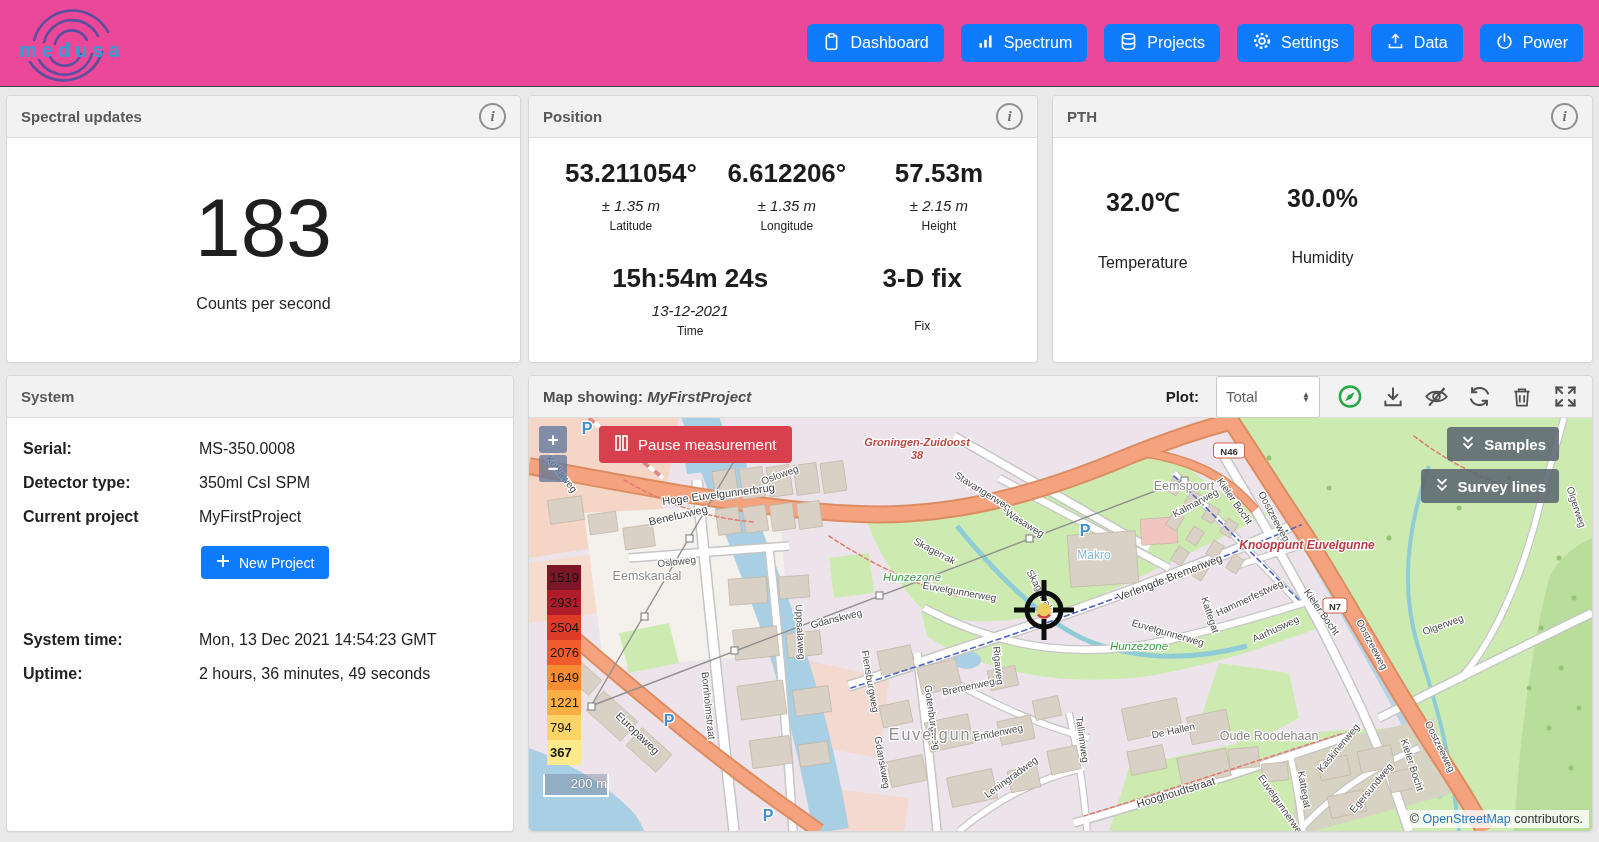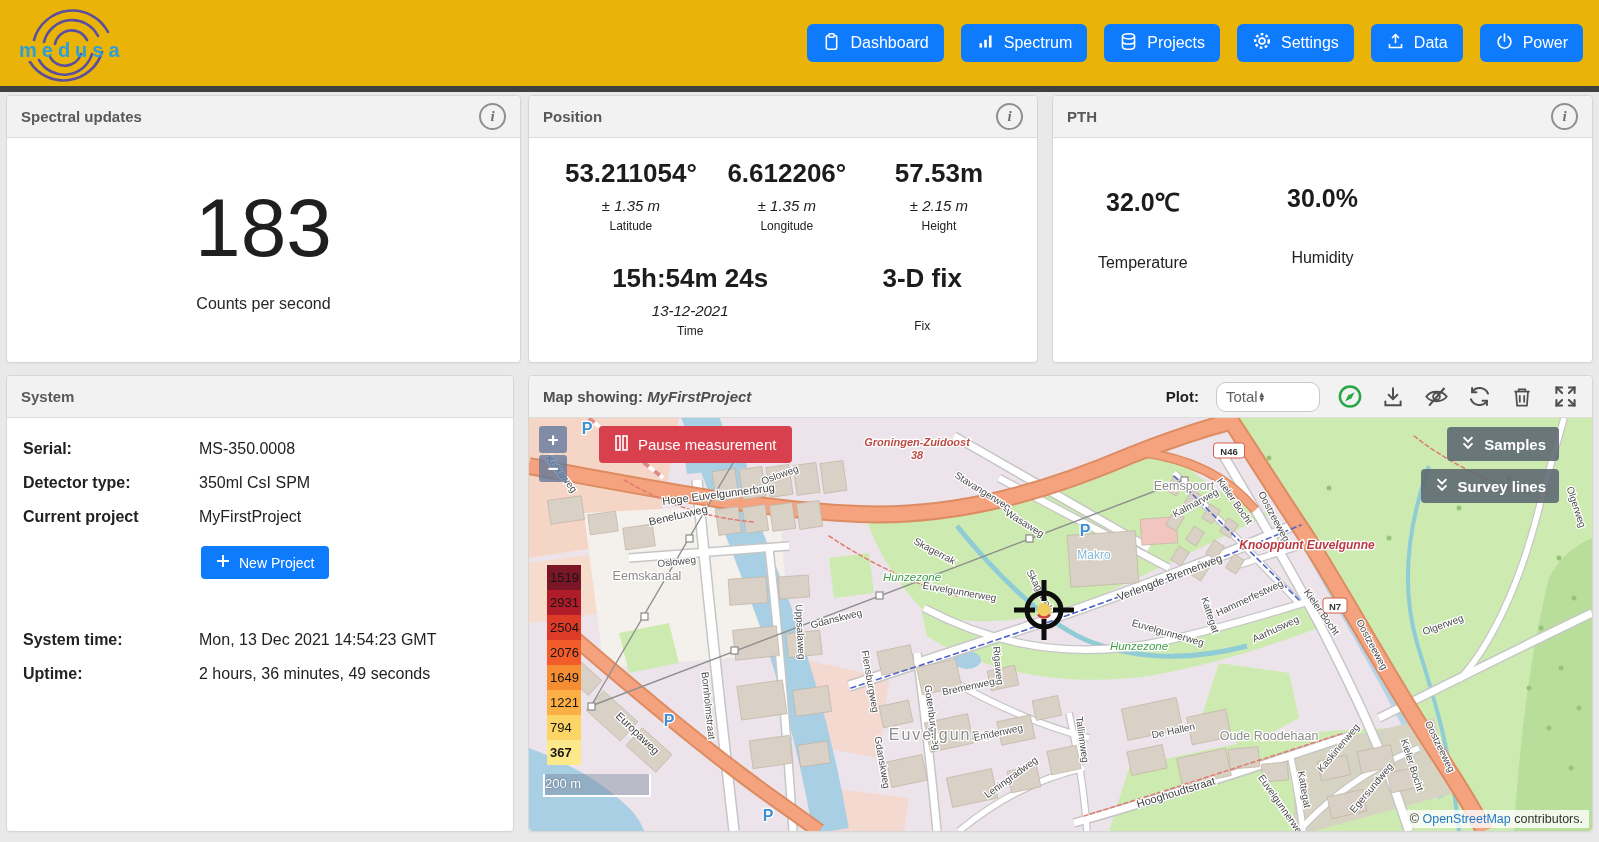--- a/index.html
+++ b/index.html
@@ -1,17 +1,17 @@
 <!DOCTYPE html>
 <html><head>
 <meta charset="utf-8">
 <style>
   html,body{margin:0;padding:0}
   body{width:1599px;height:842px;background:#e9e9e9;font-family:"Liberation Sans",sans-serif;overflow:hidden;position:relative;color:#222}
-  .topbar{position:absolute;left:0;top:0;width:1599px;height:86px;background:#eab308;border-bottom:6px solid #404040}
+  .topbar{position:absolute;left:0;top:0;width:1599px;height:86px;background:#ec4899;border-bottom:1px solid #404040}
   .logo{position:absolute;left:12px;top:4px}
   .nav{position:absolute;right:16px;top:24px;display:flex;gap:17px}
   .nav-btn{display:flex;align-items:center;gap:9px;background:#0e7bfd;color:#fff;font-size:16px;padding:0 15px;height:38px;border-radius:6px;border:none;cursor:pointer;font-family:"Liberation Sans",sans-serif}
   .nav-btn svg{flex:0 0 auto}
 
   .card{position:absolute;background:#fff;border:1px solid #d6d6d6;border-radius:4px;box-sizing:border-box;box-shadow:0 1px 2px rgba(0,0,0,.04)}
   .card-head{height:42px;background:#f2f2f2;border-bottom:1px solid #dcdcdc;display:flex;align-items:center;justify-content:space-between;padding:0 14px;border-radius:4px 4px 0 0;box-sizing:border-box}
   .card-title{color:#595959;font-weight:bold;font-size:15px}
   .info-icon{width:23px;height:23px;border:2px solid #8f8f8f;border-radius:50%;color:#6f6f6f;font-family:"Liberation Serif",serif;font-style:italic;font-weight:bold;display:flex;align-items:center;justify-content:center;font-size:15px;flex:0 0 auto}
 
@@ -39,21 +39,21 @@
   .sys-body{padding:22px 16px 0 16px;font-size:16px}
   .srow{display:flex;margin-bottom:16px}
   .srow .l{width:176px;font-weight:bold;flex:0 0 auto}
   .np-btn{margin-left:178px;margin-top:4px;display:inline-flex;align-items:center;gap:9px;background:#0e7bfd;color:#fff;border:none;border-radius:4px;height:33px;padding:0 15px;font-size:14px;cursor:pointer;font-family:"Liberation Sans",sans-serif}
   .sys-gap{height:52px}
 
   .map-title{color:#4e4e4e;font-weight:bold;font-size:15px}
   .map-title .proj{font-style:italic}
   .map-tools{display:flex;align-items:center;gap:17px}
   .plot-label{font-weight:bold;font-size:15px;color:#1f1f1f}
-  .plot-select{display:flex;align-items:center;width:104px;height:30px;background:#fff;border:1px solid #c9c9c9;border-radius:10px;padding:0 9px;box-sizing:border-box;color:#5f5f5f;font-size:15px;cursor:pointer}
+  .plot-select{display:flex;align-items:center;justify-content:space-between;width:104px;height:42px;background:#fff;border:1px solid #c9c9c9;border-radius:3px;padding:0 9px;box-sizing:border-box;color:#5f5f5f;font-size:15px;cursor:pointer}
   .sel-arrows{display:flex;flex-direction:column;line-height:5px;font-size:8px;color:#555}
   .tool-icon{width:26px;height:26px;display:flex;align-items:center;justify-content:center;cursor:pointer}
 
   .map-body{position:relative;width:1063px;height:413px;overflow:hidden;border-radius:0 0 4px 4px}
   .map-body svg.basemap{position:absolute;left:0;top:0}
 
   
   .ml-road{font-size:10px;fill:#4c4c4c}
   .ml-roadlg{font-size:11px;fill:#3f3f3f}
   .ml-area{font-size:12.5px;fill:#8b8b8b}
@@ -66,21 +66,21 @@
   text[class^="ml-"]{paint-order:stroke;stroke:#ffffff;stroke-width:2.5px;text-anchor:middle;font-family:"Liberation Sans",sans-serif}
   .badge-txt{font-size:9.5px;font-weight:bold;fill:#333;text-anchor:middle;font-family:"Liberation Sans",sans-serif}
 
   
   .zoom-ctl{position:absolute;left:10px;top:8px;width:28px;display:flex;flex-direction:column;gap:2px;z-index:5}
   .zoom-btn{width:28px;height:27px;background:rgba(96,120,156,.78);color:#fff;font-size:19px;font-weight:bold;display:flex;align-items:center;justify-content:center;border-radius:3px;cursor:pointer}
   .pause-btn{position:absolute;left:70px;top:8px;height:37px;background:#d8404e;color:#fff;border:none;border-radius:4px;display:flex;align-items:center;gap:10px;padding:0 16px;font-size:15px;cursor:pointer;z-index:5;font-family:"Liberation Sans",sans-serif}
   .layer-btn{position:absolute;right:33px;background:rgba(92,102,112,.88);color:#fff;border:none;border-radius:4px;height:34px;display:flex;align-items:center;gap:8px;padding:0 13px;font-size:15px;font-weight:bold;cursor:pointer;z-index:5;font-family:"Liberation Sans",sans-serif}
   #legend{position:absolute;left:18px;top:147px;z-index:4;width:34px}
   .leg{height:25px;line-height:25px;font-size:13px;color:#161616;padding-left:3px}
-  .scalebar{position:absolute;left:14px;top:356px;width:108px;height:23px;background:rgba(110,125,150,.40);border:2px solid #fff;border-top:none;box-sizing:border-box;color:#fff;font-size:13px;text-align:left;line-height:20px;z-index:4;text-shadow:0 0 2px rgba(0,0,0,.4)}
+  .scalebar{position:absolute;left:14px;top:356px;width:66px;height:23px;background:rgba(110,125,150,.40);border:2px solid #fff;border-top:none;box-sizing:border-box;color:#fff;font-size:13px;text-align:right;line-height:20px;z-index:4;text-shadow:0 0 2px rgba(0,0,0,.4)}
   .attrib{position:absolute;right:3px;bottom:3px;background:rgba(255,255,255,.78);padding:2px 6px;font-size:12.5px;color:#333;z-index:4}
   .attrib a{color:#2477c9;text-decoration:none}
 </style>
 </head>
 <body>
 
 <div class="topbar">
   <div class="logo">
     <svg width="112" height="78" viewBox="0 0 112 78">
       <g fill="none" stroke="#5a4e9e" stroke-width="2.6" stroke-linecap="round">

